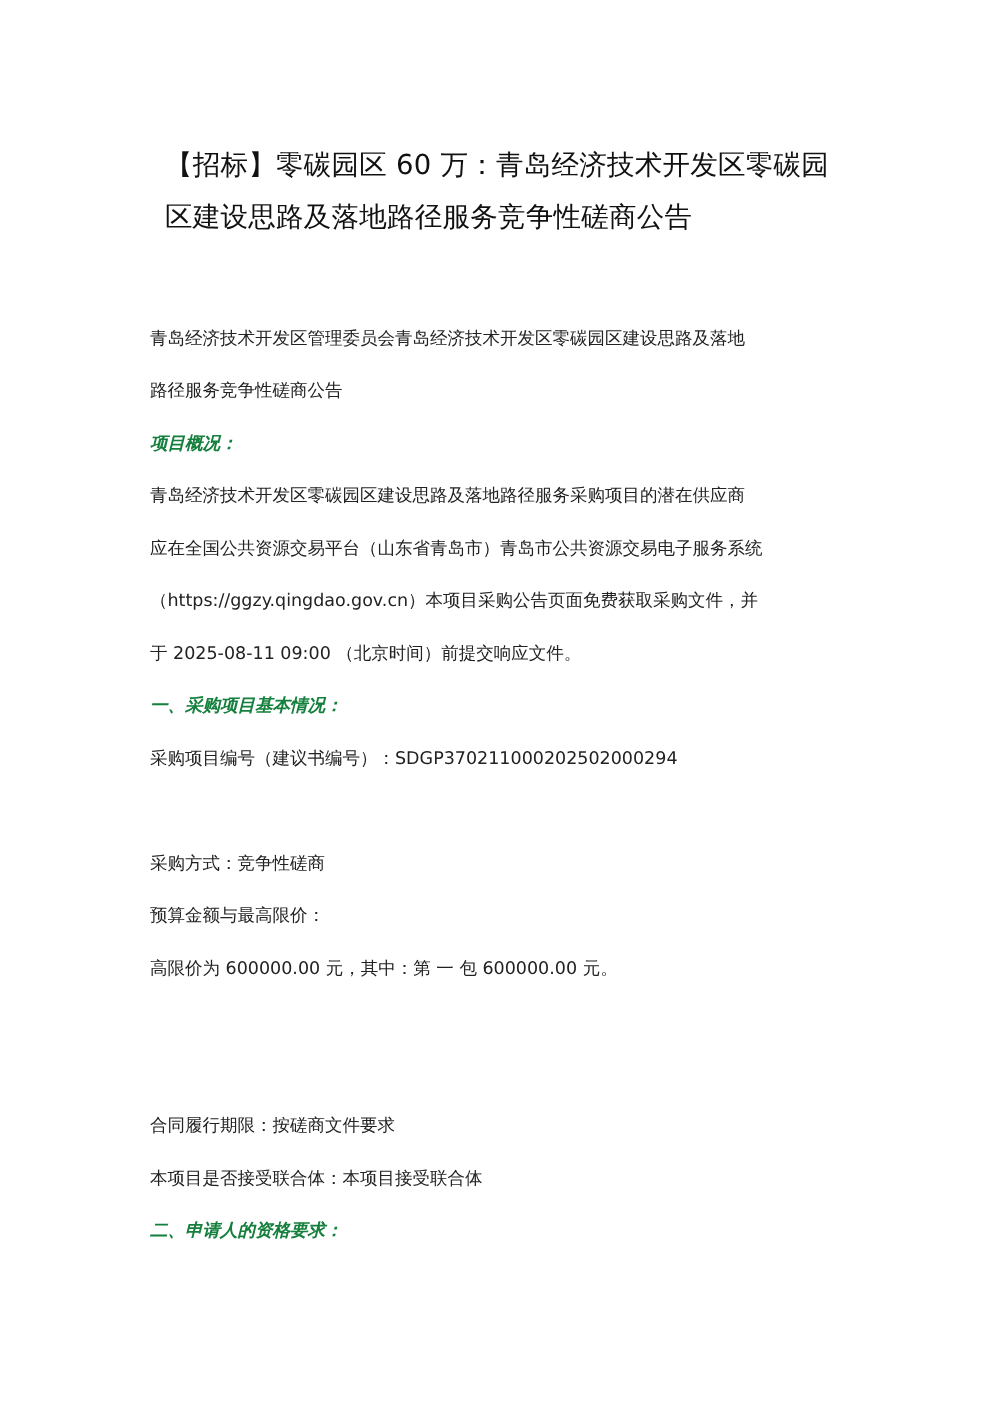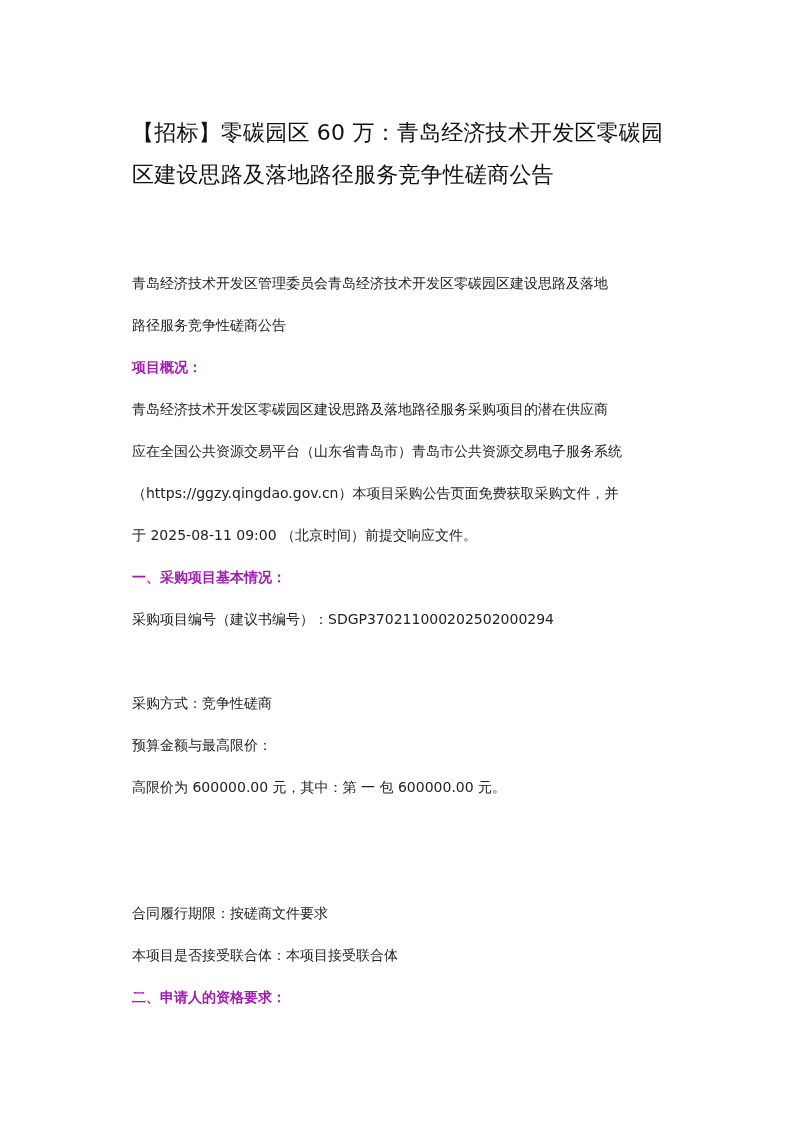--- a/index.html
+++ b/index.html
@@ -33,23 +33,23 @@
     font-weight: normal;
     letter-spacing: 0.2px;
   }
   .para {
     position: absolute;
     left: 120px;
     width: 560px;
     font-size: 14px;
     line-height: 42px;
     color: #222;
-    margin: 12px;
+    margin: 0;
   }
-  .para.bold { font-weight: bold; color: #a21caf; }
+  .para.bold { font-weight: bold; color: #15803d; font-style: italic; }
   .para .line { display: block; white-space: nowrap; }
 </style>
 </head>
 <body>
 
 <div class="page">
 
   <h1 class="title">
     <span class="line" style="display:block">【招标】零碳园区 60 万：青岛经济技术开发区零碳园</span>
     <span class="line" style="display:block">区建设思路及落地路径服务竞争性磋商公告</span>

